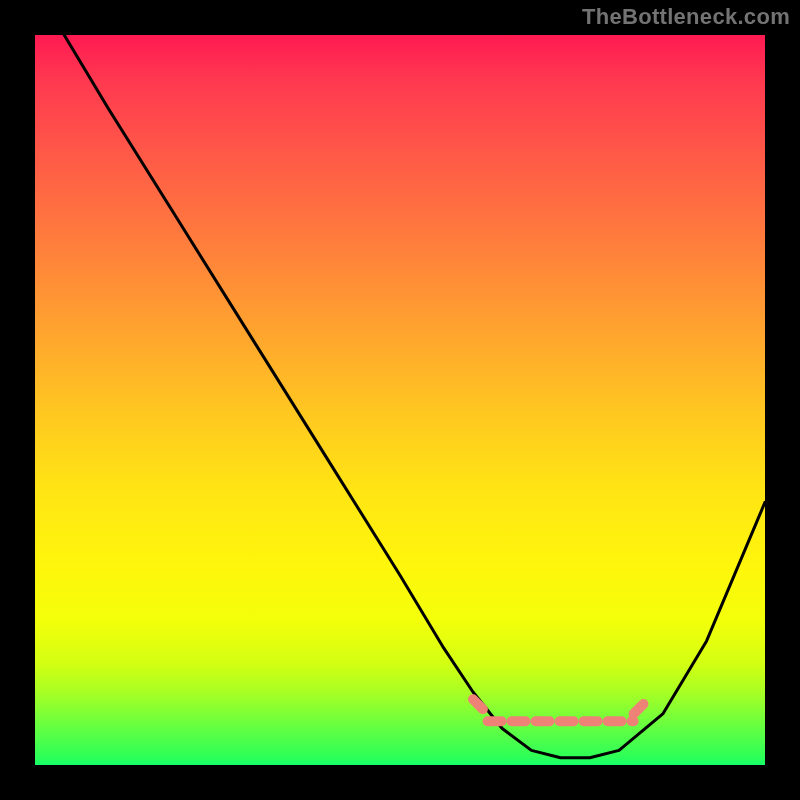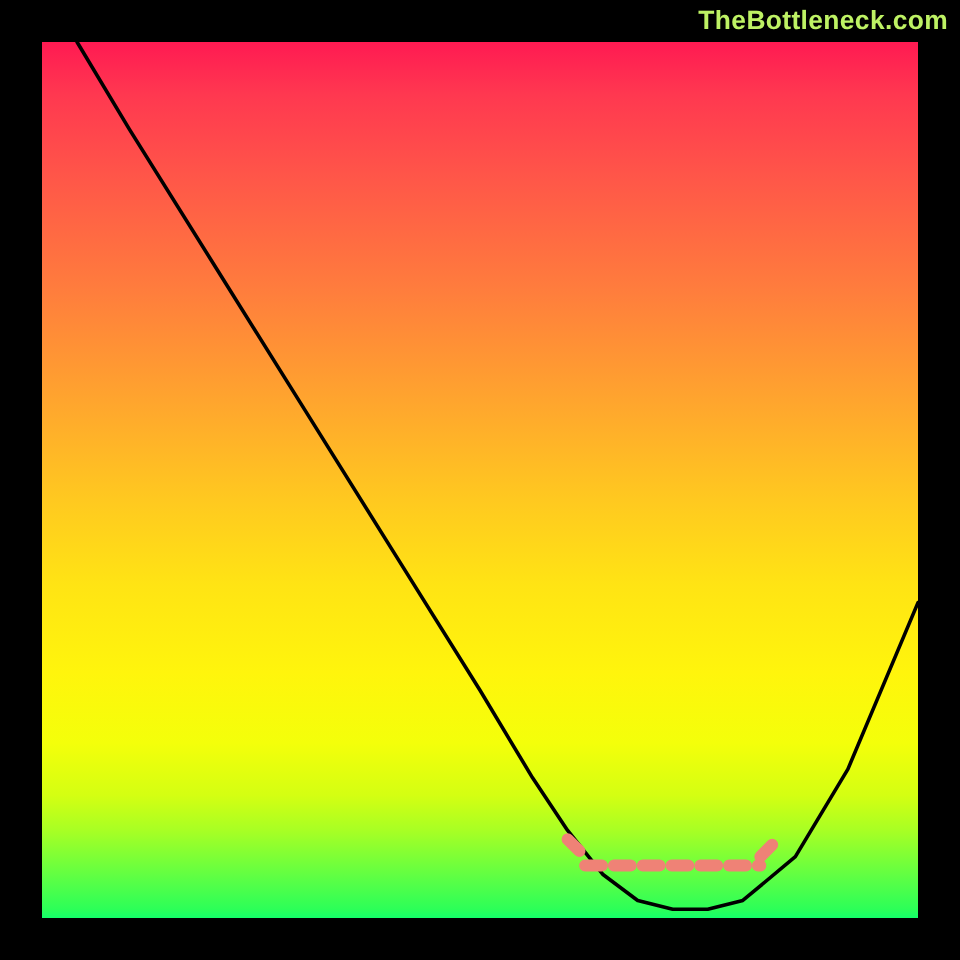--- a/index.html
+++ b/index.html
@@ -14,21 +14,21 @@
   .frame {
     position: relative;
     width: 800px;
     height: 800px;
     background: #000;
   }
   .watermark {
     position: absolute;
     top: 4px;
     right: 10px;
-    color: #bef264;
+    color: #737373;
     font-size: 22px;
     font-weight: 600;
     letter-spacing: 0.3px;
     z-index: 10;
     user-select: none;
   }
   .plot-area {
     position: absolute;
     left: 35px;
     top: 35px;

